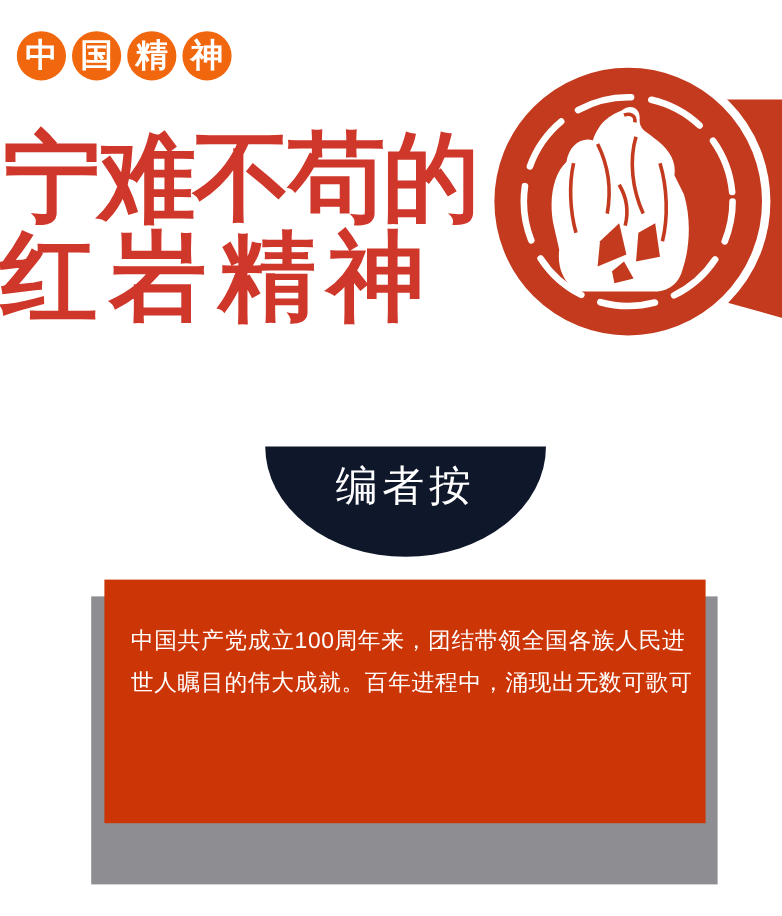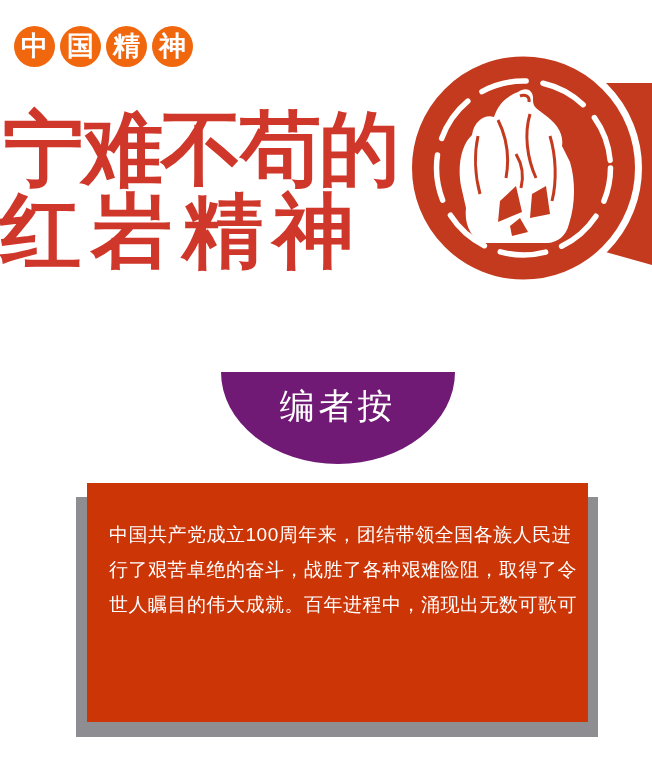--- a/index.html
+++ b/index.html
@@ -40,21 +40,21 @@
   
   .emblem{
     position:absolute;left:380px;top:36px;
     width:272px;height:260px;
   }
 
   
   .editor-note{
     position:absolute;left:221px;top:372px;
     width:234px;height:92px;
-    background:#701a75;
+    background:#0f172a;
     border-radius:0 0 117px 117px / 0 0 92px 92px;
     text-align:center;
   }
   .editor-note span{
     display:inline-block;
     margin-top:16px;
     color:#ffffff;
     font-size:35px;
     letter-spacing:4px;
     line-height:1;
@@ -63,21 +63,21 @@
   
   .box-shadow-block{
     position:absolute;left:76px;top:497px;
     width:522px;height:240px;
     background:#8E8E92;
   }
 
   
   .content-box{
     position:absolute;left:87px;top:483px;
-    width:501px;height:239px;
+    width:501px;height:203px;
     background:#CC3506;
     box-sizing:border-box;
     padding:34px 14px 0 22px;
   }
   .content-box .line{
     color:#ffffff;
     font-size:19px;
     line-height:35px;
     letter-spacing:0.5px;
     white-space:nowrap;
@@ -131,17 +131,16 @@
   </svg>
 
   <div class="editor-note">
     <span>编者按</span>
   </div>
 
   <div class="box-shadow-block"></div>
 
   <div class="content-box">
     <div class="line">中国共产党成立100周年来，团结带领全国各族人民进</div>
-    <div class="line">行了艰苦卓绝的奋斗，战胜了各种艰难险阻，取得了令</div>
     <div class="line">世人瞩目的伟大成就。百年进程中，涌现出无数可歌可</div>
   </div>
 
 </div>
 
 </body></html>

